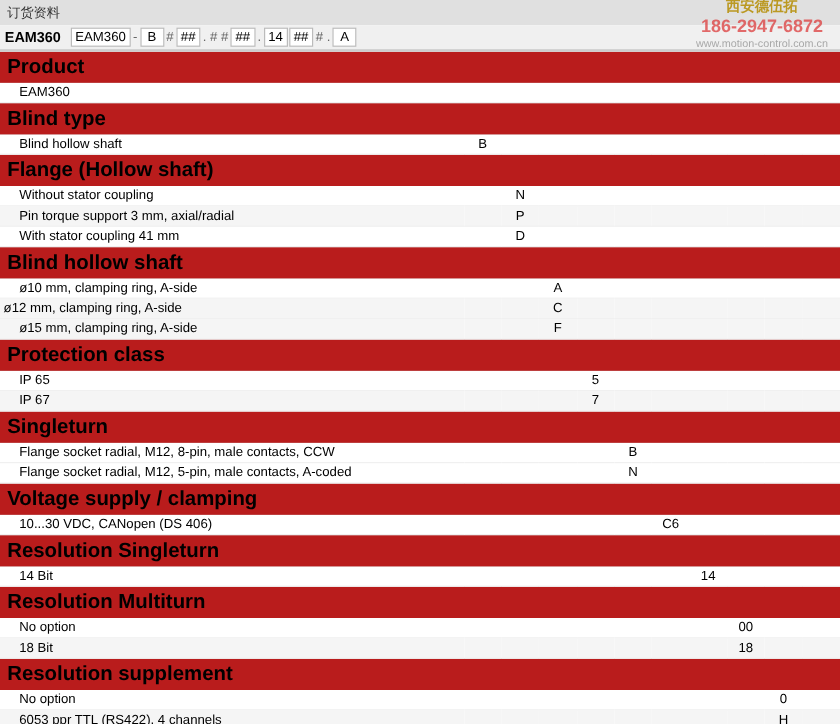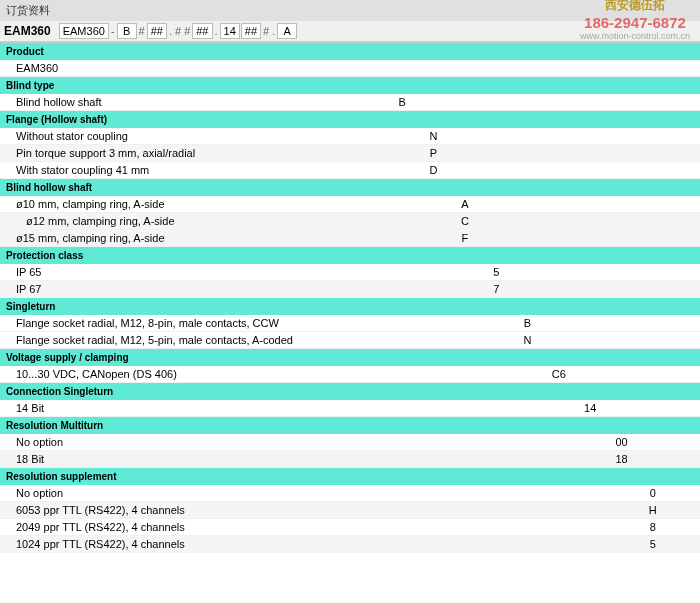--- a/index.html
+++ b/index.html
@@ -94,24 +94,24 @@
     .watermark-url {
       font-size: 9px;
       color: rgba(150,150,150,0.8);
     }
 
     .section-header-row {
       background: #c8c8c8;
     }
 
     .section-header-row td {
-      background: #5eead4;
+      background: #b91c1c;
       font-weight: bold;
       padding: 3px 6px;
-      font-size: 10px;
+      font-size: 17px;
     }
 
     tr.highlight td {
       background: #e6ede6;
     }
   </style>
 </head>
 <body>
 
 <div class="page-title">订货资料</div>
@@ -249,21 +249,21 @@
         <td style="text-align: center; font-size: 11px; font-weight: normal;">A</td>
         <td style="text-align: center; font-size: 11px;"></td>
         <td style="text-align: center; font-size: 11px;"></td>
         <td style="text-align: center; font-size: 11px;"></td>
         <td style="text-align: center; font-size: 11px;"></td>
         <td style="text-align: center; font-size: 11px;"></td>
         <td style="text-align: center; font-size: 11px;"></td>
         <td style="text-align: center; font-size: 11px;"></td>
       </tr>
       <tr class="data-row alt-bg">
-        <td style="padding-left: 26px;">ø12 mm, clamping ring, A-side</td>
+        <td style="padding-left: 3px;">ø12 mm, clamping ring, A-side</td>
         <td style="text-align: center; font-size: 11px;"></td>
         <td style="text-align: center; font-size: 11px;"></td>
         <td style="text-align: center; font-size: 11px;"></td>
         <td style="text-align: center; font-size: 11px; font-weight: normal;">C</td>
         <td style="text-align: center; font-size: 11px;"></td>
         <td style="text-align: center; font-size: 11px;"></td>
         <td style="text-align: center; font-size: 11px;"></td>
         <td style="text-align: center; font-size: 11px;"></td>
         <td style="text-align: center; font-size: 11px;"></td>
         <td style="text-align: center; font-size: 11px;"></td>
@@ -356,21 +356,21 @@
         <td style="text-align: center; font-size: 11px;"></td>
         <td style="text-align: center; font-size: 11px;"></td>
         <td style="text-align: center; font-size: 11px;"></td>
         <td style="text-align: center; font-size: 11px; font-weight: normal;">C6</td>
         <td style="text-align: center; font-size: 11px;"></td>
         <td style="text-align: center; font-size: 11px;"></td>
         <td style="text-align: center; font-size: 11px;"></td>
         <td style="text-align: center; font-size: 11px;"></td>
       </tr>
       <tr class="section-header-row">
-        <td colspan="12">Connection Singleturn</td>
+        <td colspan="12">Resolution Singleturn</td>
       </tr>
       <tr class="data-row">
         <td style="padding-left: 16px;">14 Bit</td>
         <td style="text-align: center; font-size: 11px;"></td>
         <td style="text-align: center; font-size: 11px;"></td>
         <td style="text-align: center; font-size: 11px;"></td>
         <td style="text-align: center; font-size: 11px;"></td>
         <td style="text-align: center; font-size: 11px;"></td>
         <td style="text-align: center; font-size: 11px;"></td>
         <td style="text-align: center; font-size: 11px;"></td>

